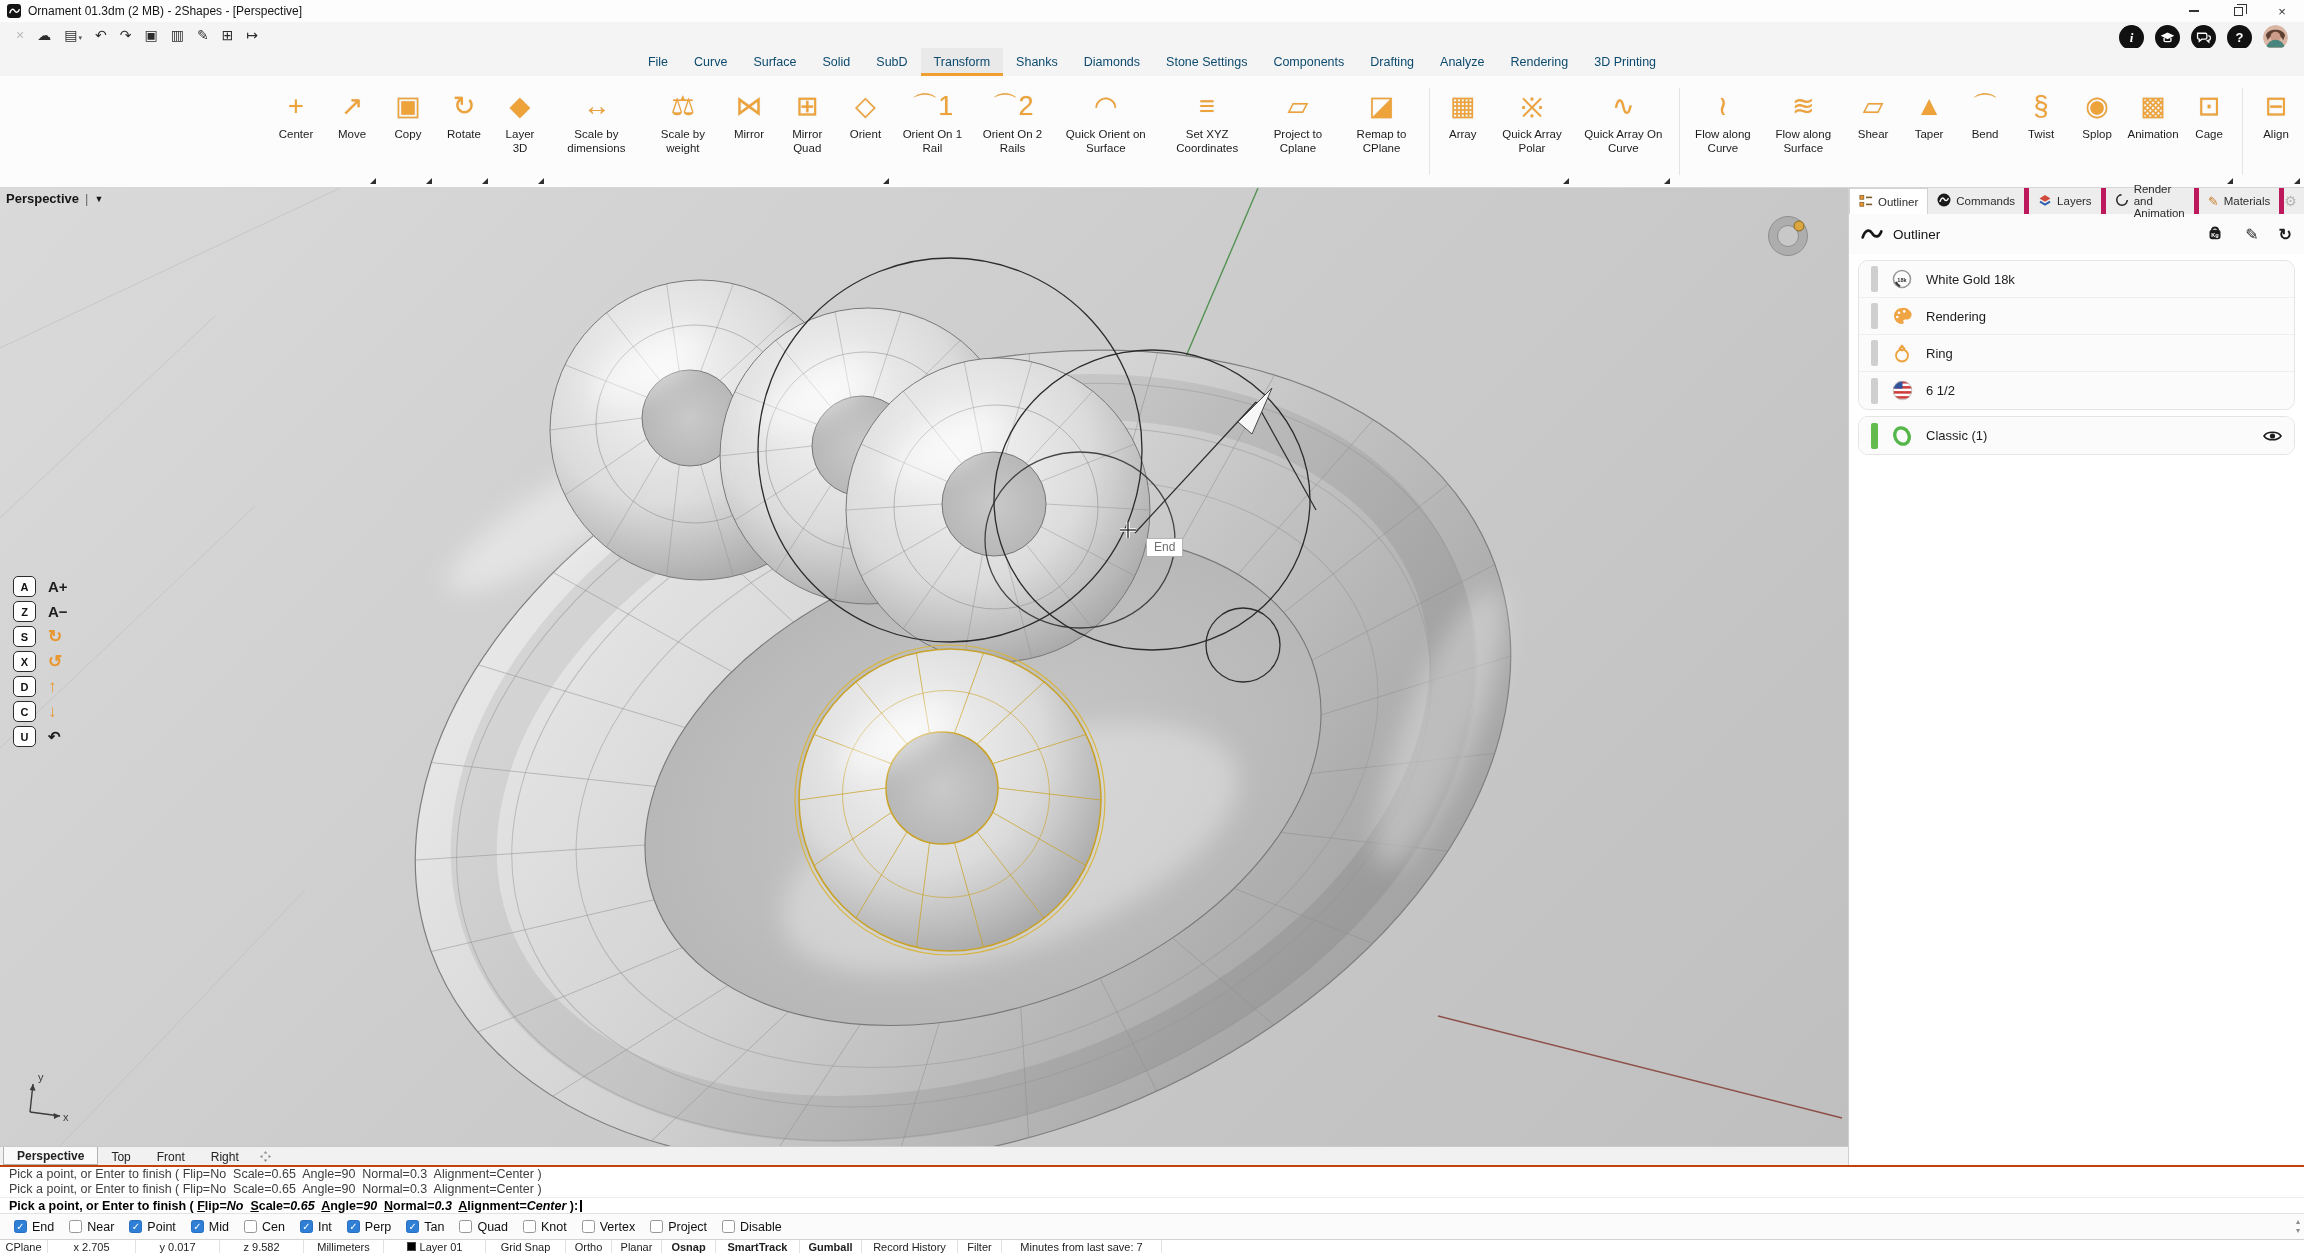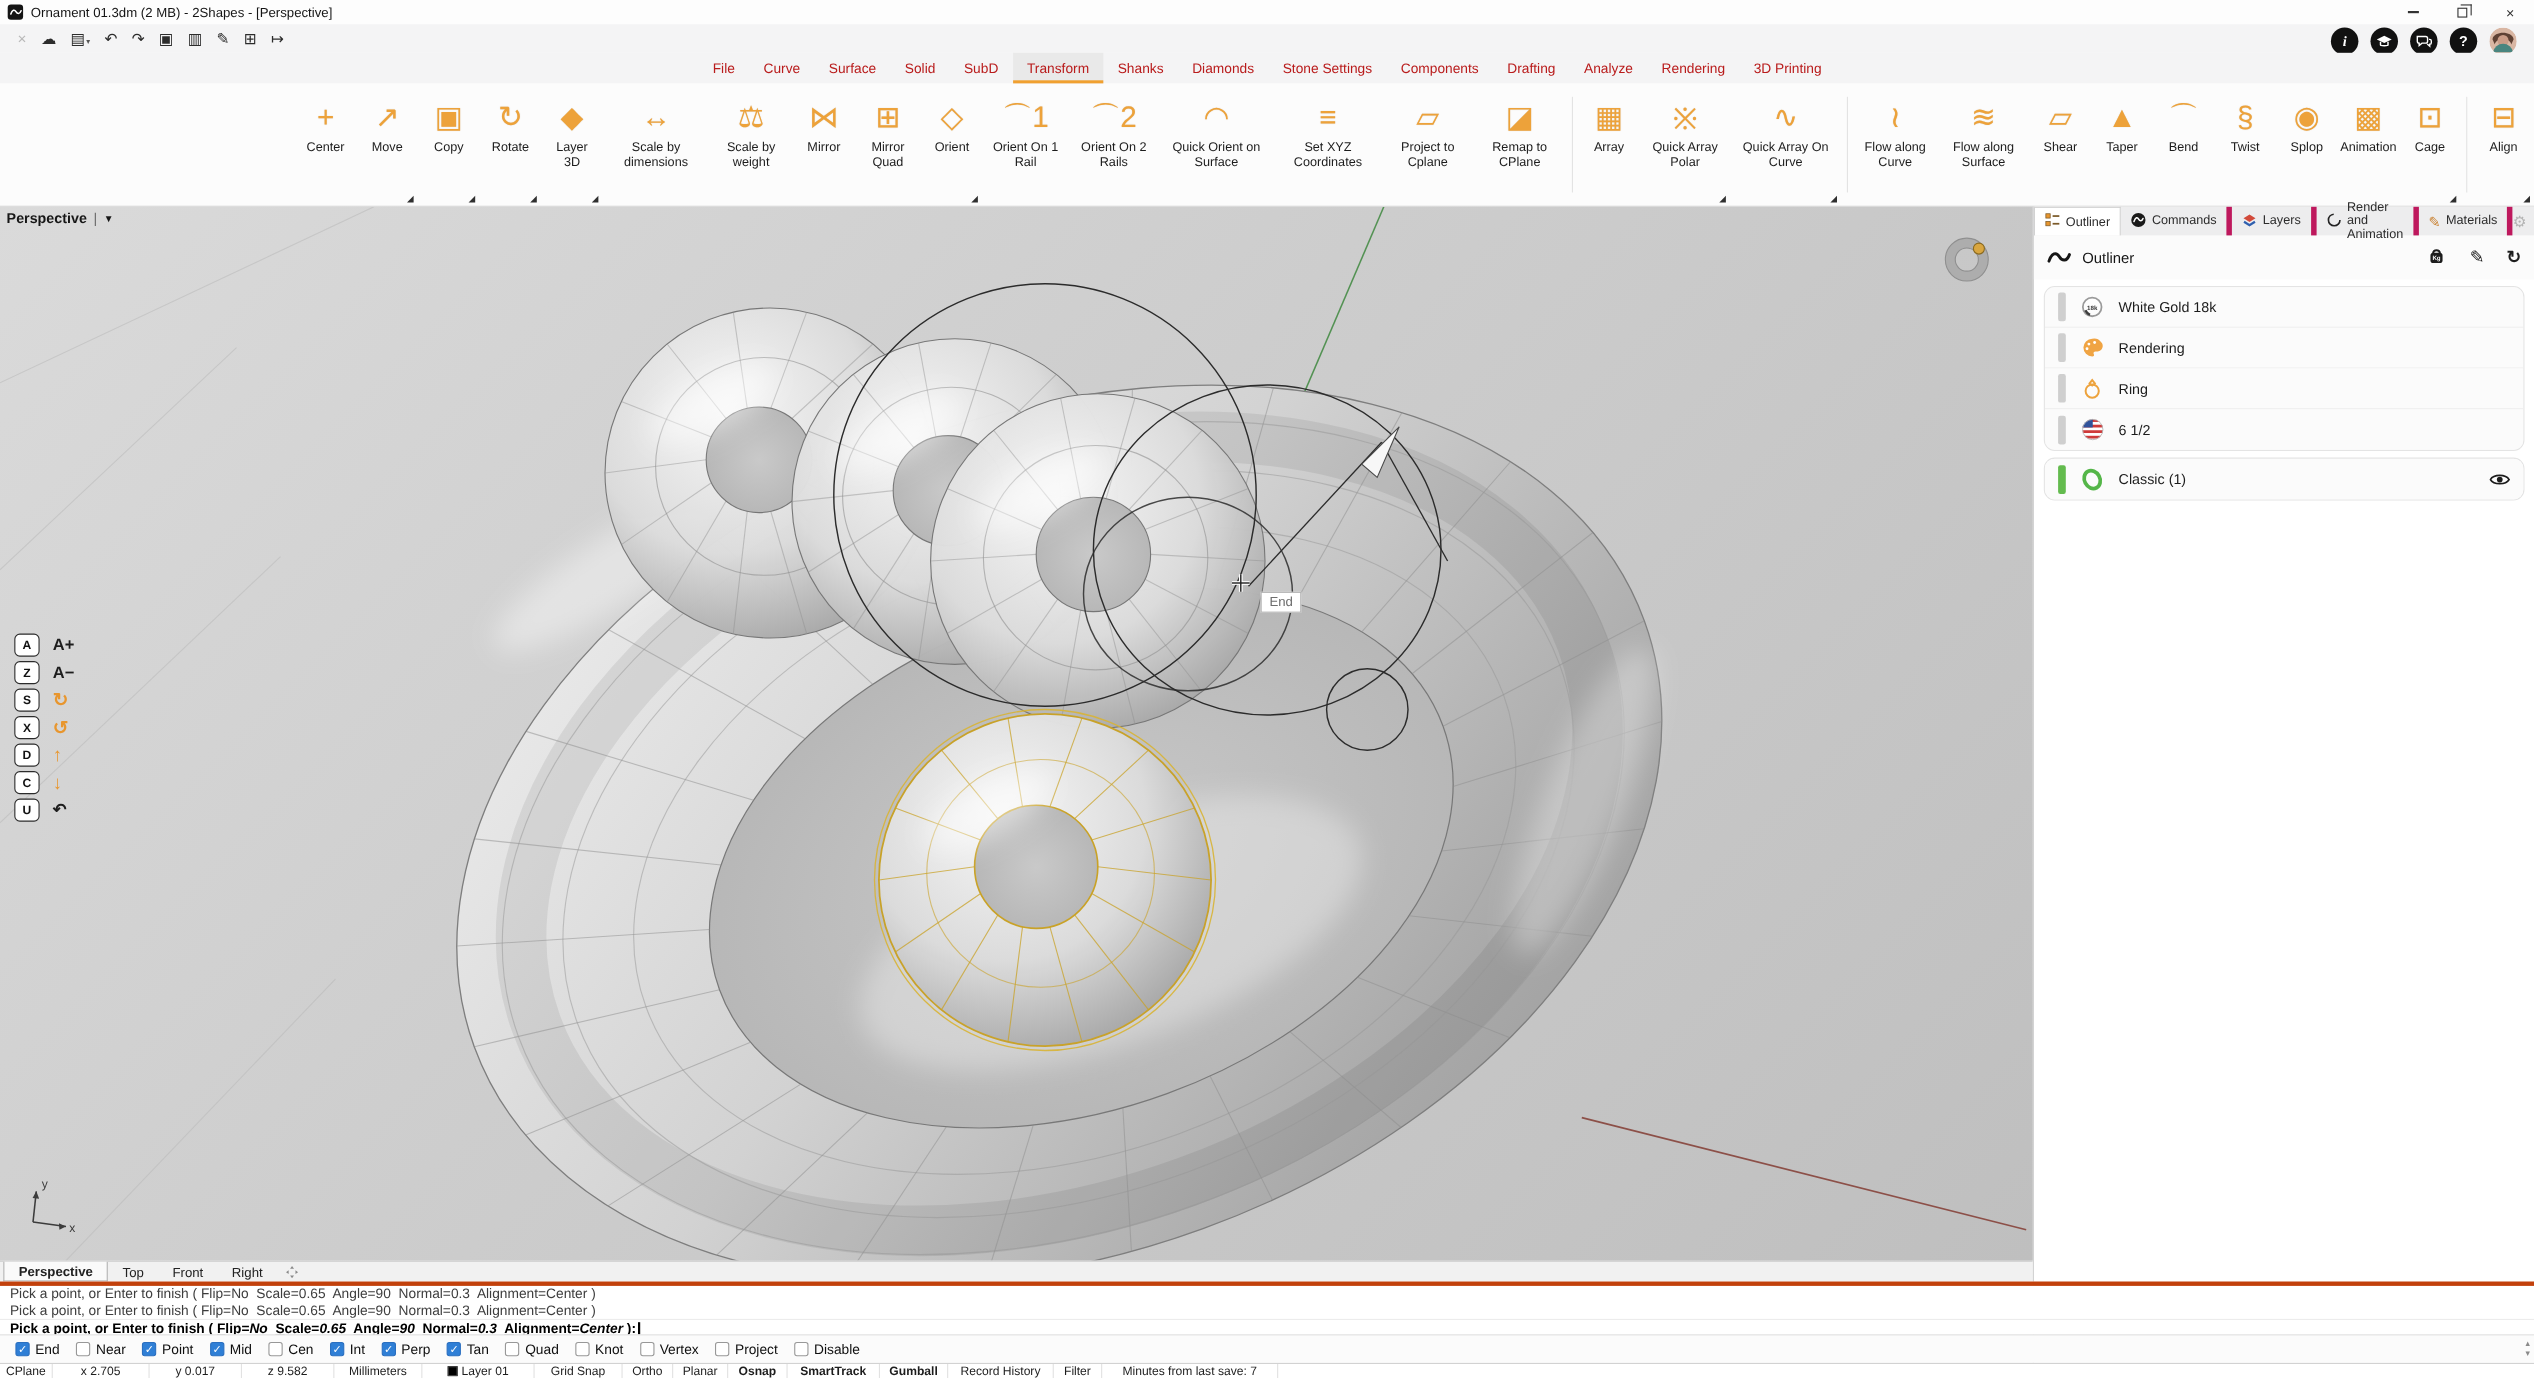--- a/index.html
+++ b/index.html
@@ -24,21 +24,21 @@
   .qicon.muted{color:#b9b9b9;}
   .qdd{font-size:7px;color:#555;margin-left:1px;}
   .util-icons{position:absolute;top:25px;right:16px;display:flex;gap:11px;align-items:center;}
   .ucircle{width:25px;height:25px;border-radius:50%;background:#111;color:#fff;display:flex;
     align-items:center;justify-content:center;font-size:13px;font-weight:bold;overflow:hidden;}
   .ucircle.avatar{background:none;}
   .ucircle .serifi{font-family:"Liberation Serif",serif;font-style:italic;}
 
   
   .rtabs{position:absolute;top:48px;left:0;right:0;height:28px;background:#f4f4f5;
-    display:flex;justify-content:center;align-items:stretch;font-size:12.5px;color:#b91c1c;}
+    display:flex;justify-content:center;align-items:stretch;font-size:12.5px;color:#0c4a6e;}
   .rtab{padding:6px 13px 4px;display:flex;align-items:center;border-bottom:3px solid transparent;}
   .rtab.active{background:#e9e9e9;border-bottom:3px solid #f0a030;}
 
   
   .ribbon{position:absolute;top:76px;left:0;right:0;height:112px;background:#fcfcfc;
     border-bottom:1px solid #d6d6d6;display:flex;align-items:stretch;padding-left:268px;overflow:hidden;}
   .rgroup{display:flex;}
   .rsep{width:1px;background:#e3e3e3;margin:12px 5px;}
   .rbtn{position:relative;min-width:56px;max-width:104px;padding:8px 5px 3px;display:flex;
     flex-direction:column;align-items:center;}
@@ -84,21 +84,21 @@
   .ptool{font-size:17px;line-height:1;}
   .pcard{margin:6px 9px 0;background:#f6f6f6;border:1px solid #e4e4e4;border-radius:10px;overflow:hidden;}
   .prow{height:37px;display:flex;align-items:center;gap:13px;padding:0 12px;background:#fbfbfb;border-bottom:1px solid #efefef;}
   .prow:last-child{border-bottom:none;}
   .pbar{width:7px;height:26px;border-radius:2px;flex:0 0 auto;}
   .picon{width:22px;height:22px;display:flex;align-items:center;justify-content:center;flex:0 0 auto;}
   .plabel{font-size:13px;color:#1c1c1c;}
   .peye{margin-left:auto;display:flex;align-items:center;}
 
   
-  .cmd{position:absolute;top:1165px;left:0;right:0;height:48px;background:#fff;border-top:4px solid #c2410c;
+  .cmd{position:absolute;top:1165px;left:0;right:0;height:48px;background:#fff;border-top:2px solid #c2410c;
     font-size:12.5px;color:#3d3d3d;}
   .cmd-line{height:15px;line-height:15px;padding:0 9px;white-space:pre;overflow:hidden;}
   .cmd-prompt{height:17px;line-height:17px;font-weight:bold;color:#000;border-top:1px solid #ececec;}
   .cmd-prompt i{font-weight:bold;}
   .cursor{display:inline-block;width:1.4px;height:12px;background:#000;vertical-align:-2px;margin-left:2px;}
 
   
   .osnap{position:absolute;top:1213px;left:0;right:0;height:26px;background:#fbfbfb;border-top:1px solid #e2e2e2;
     display:flex;align-items:center;gap:15px;padding-left:14px;}
   .oitem{display:flex;align-items:center;gap:5px;font-size:12.5px;color:#0f0f0f;}

